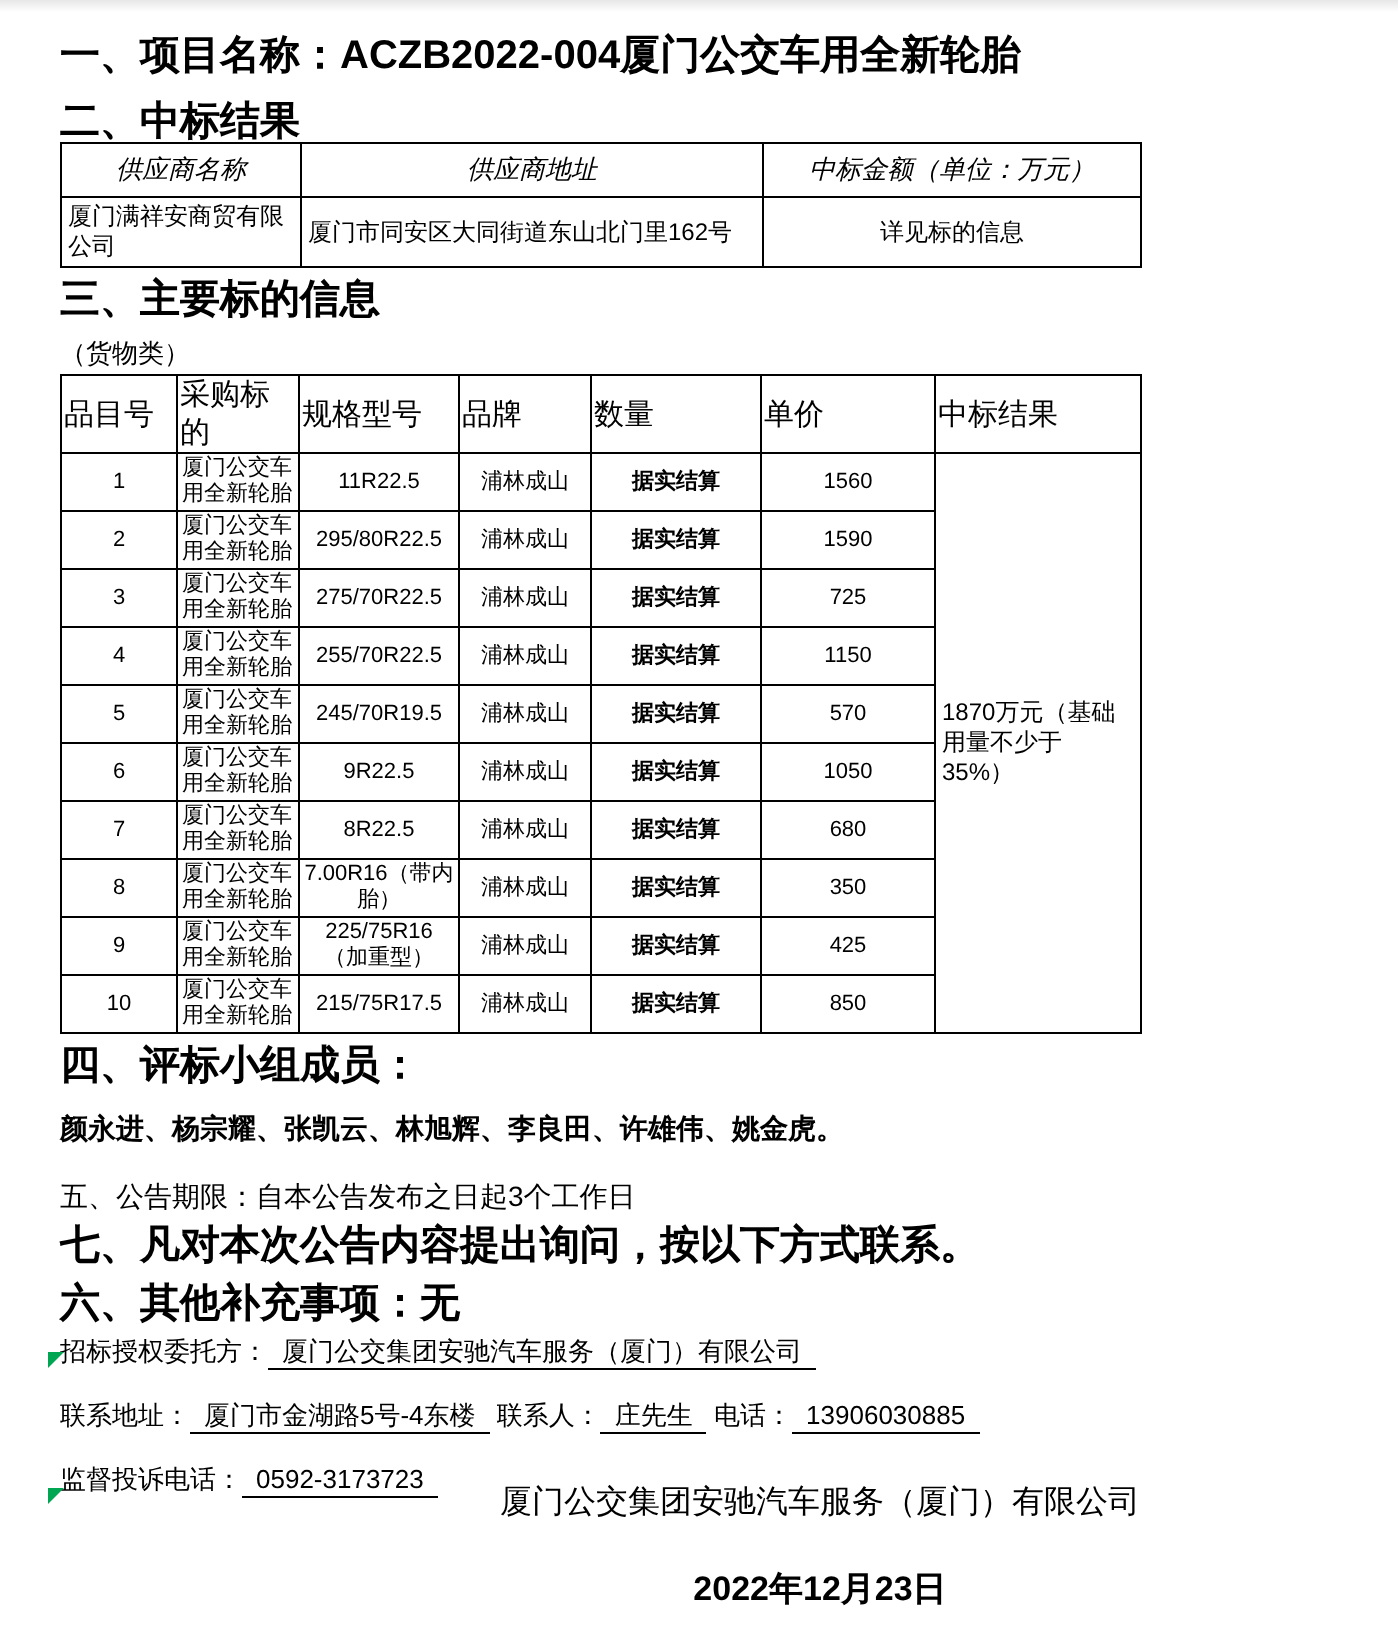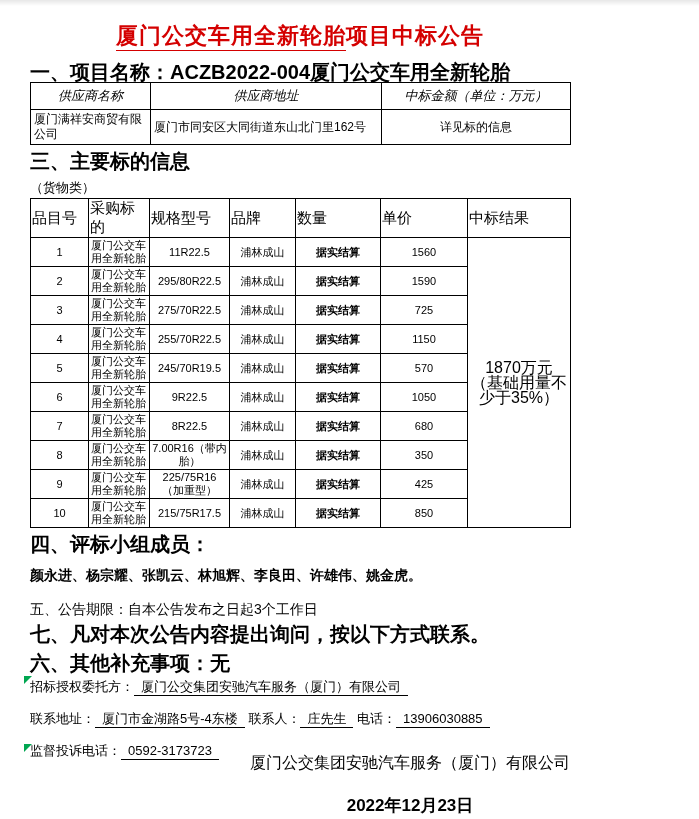--- a/index.html
+++ b/index.html
@@ -29,21 +29,21 @@
   .result-table td{height:34px;font-size:12px;line-height:15px;padding:0 3px;}
   .result-table .col-name{text-align:left;}
   .result-table .col-address{text-align:left;}
   .result-table .col-amount{text-align:center;}
   
   .subject-table{margin-top:2px;}
   .subject-table th{height:26px;font-size:15px;font-weight:normal;text-align:left;padding:0 1px;}
   .subject-table td{height:28px;font-size:11px;line-height:13px;text-align:center;padding:0 2px;}
   .subject-table .col-subject{text-align:left;}
   .subject-table .col-qty{font-weight:bold;}
-  .subject-table .col-budget{font-size:16px;line-height:15px;text-align:center;padding:0 3px;}
+  .subject-table .col-budget{font-size:12px;line-height:15px;text-align:left;padding:0 3px;}
   .members{margin-top:15px;font-size:14px;line-height:16px;font-weight:bold;}
   .line5{margin-top:18px;font-size:14px;line-height:16px;}
   .mt-s6{margin-top:13px;}
   .mt-s7{margin-top:9px;}
   .contact{font-size:13px;line-height:16px;}
   .mt-c1{margin-top:8px;}
   .mt-c2{margin-top:16px;}
   .mt-c3{margin-top:16px;}
   .u{border-bottom:1px solid #000;padding:0 7px 1px 7px;}
   .signature{width:460px;margin-left:150px;text-align:center;}
@@ -56,24 +56,24 @@
   .marker-1{top:676px;}
   .marker-2{top:744px;}
 </style>
 </head>
 <body>
 
 <div class="top-band"></div>
 
 <div class="doc">
 
-  <h1 class="title"><span class="title-underline">厦门公交车用全新轮胎</span><span>项目中标公告</span></h1>
 
   <p class="heading mt-s1"><span>一、项目名称：</span><span>ACZB2022-004厦门公交车用全新轮胎</span></p>
 
+  <p class="heading mt-s2">二、中标结果</p>
 
   <table class="result-table">
     <colgroup>
         <col style="width:120px">
         <col style="width:231px">
         <col style="width:189px">
       </colgroup>
     <thead>
       <tr>
         <th>供应商名称</th>

